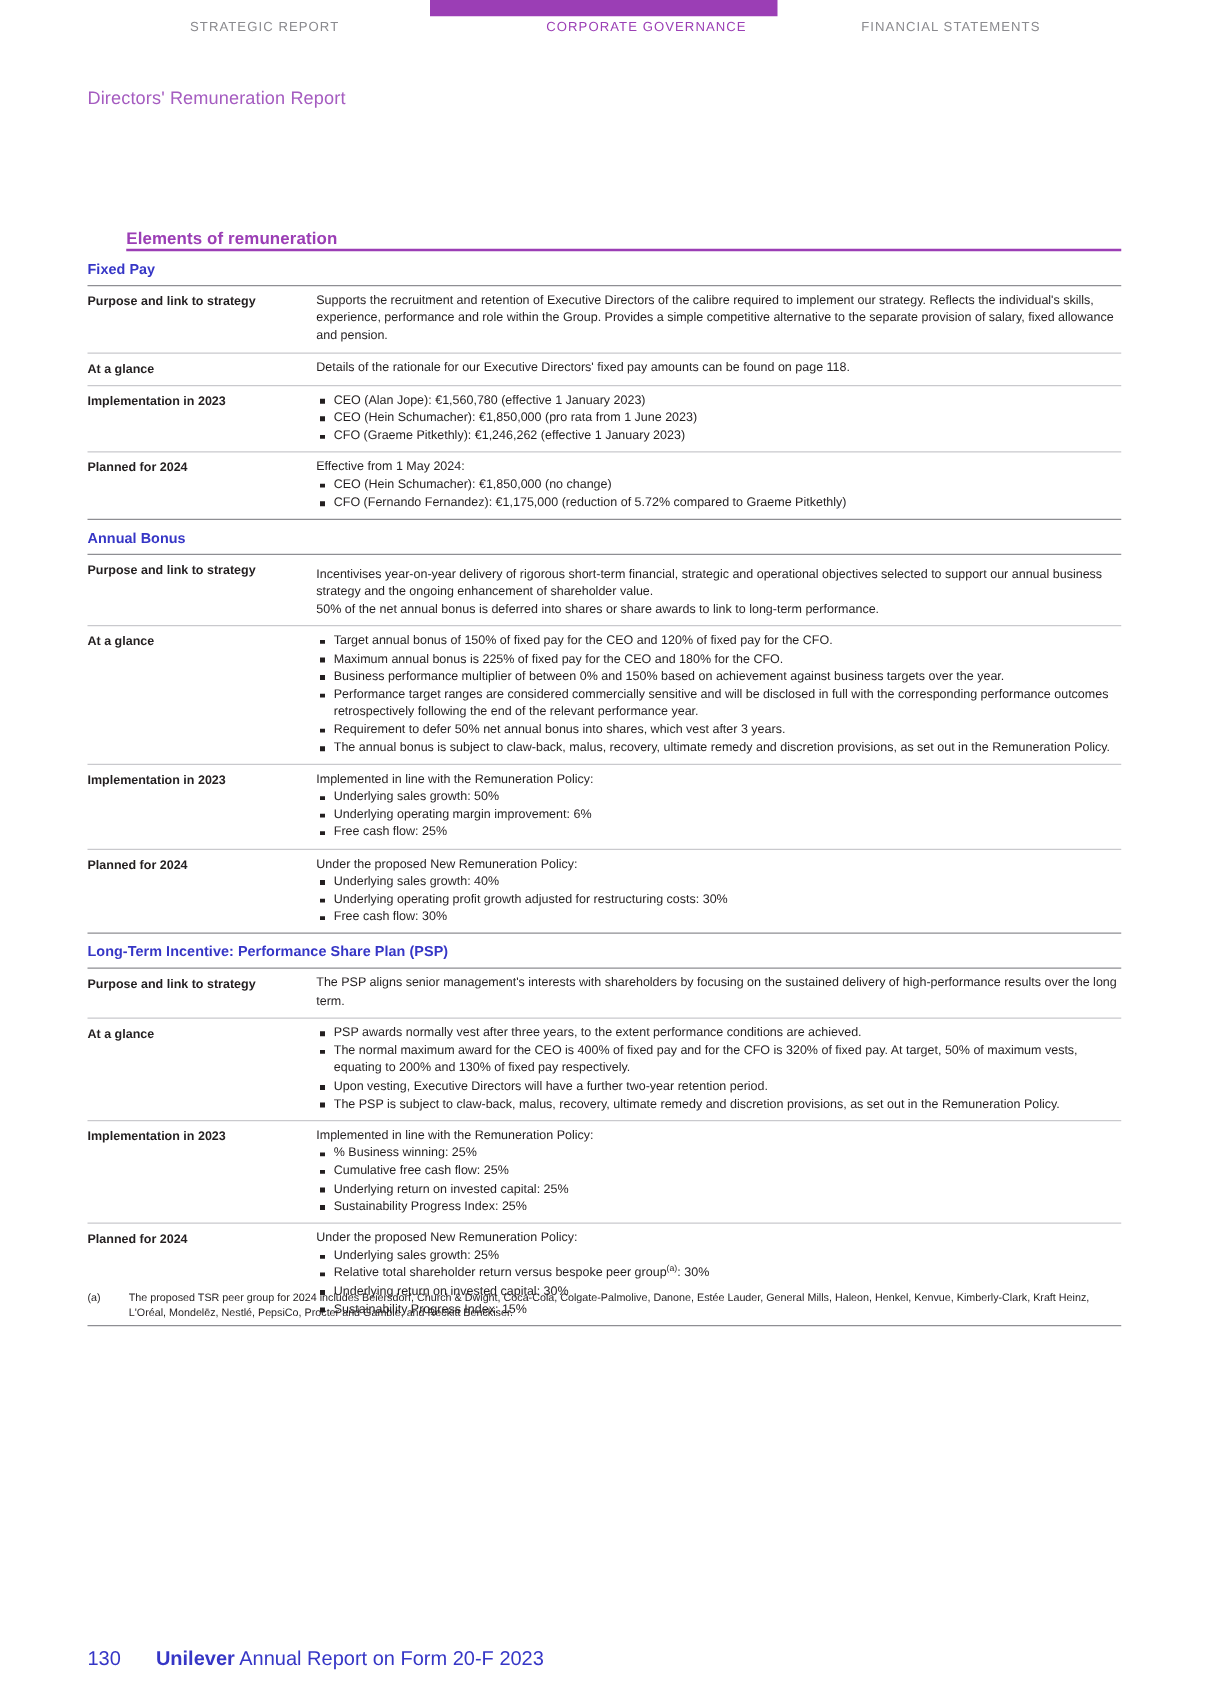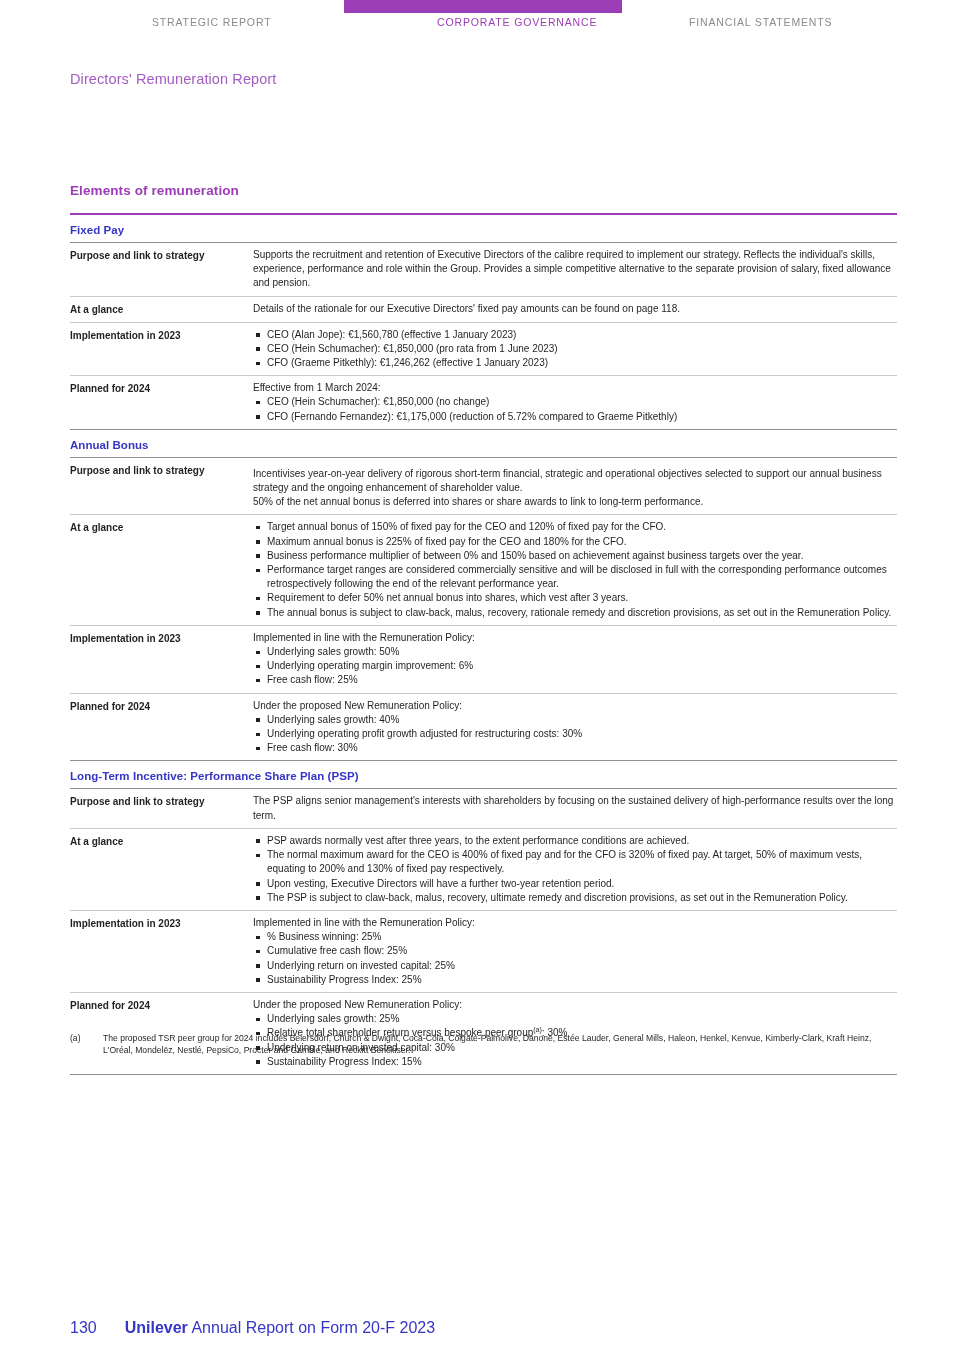--- a/index.html
+++ b/index.html
@@ -59,22 +59,23 @@
     top: 183px;
     left: 70px;
     width: 827px;
   }
 
   .section-title {
     font-size: 13.5px;
     font-weight: bold;
     color: #9b3eb5;
     letter-spacing: 0.1px;
-    padding-bottom: 15px;
+    padding-bottom: 1px;
     border-bottom: 2.5px solid #9b3eb5;
+    margin-left: 31px;
   }
 
   
   .group-head {
     font-size: 11.5px;
     font-weight: bold;
     color: #3636c6;
     letter-spacing: 0.05px;
     padding-top: 9px;
     padding-bottom: 6px;
@@ -204,21 +205,21 @@
           <li>CEO (Alan Jope): €1,560,780 (effective 1 January 2023)</li>
           <li>CEO (Hein Schumacher): €1,850,000 (pro rata from 1 June 2023)</li>
           <li>CFO (Graeme Pitkethly): €1,246,262 (effective 1 January 2023)</li>
         </ul>
     </div>
   </div>
 
   <div class="row last">
     <div class="row-label">Planned for 2024</div>
     <div class="row-body">
-      <p class="lead">Effective from 1 March 2024:</p>
+      <p class="lead">Effective from 1 May 2024:</p>
       <ul class="bl far">
           <li>CEO (Hein Schumacher): €1,850,000 (no change)</li>
           <li>CFO (Fernando Fernandez): €1,175,000 (reduction of 5.72% compared to Graeme Pitkethly)</li>
         </ul>
     </div>
   </div>
 
   <div class="group-head">Annual Bonus</div>
 
   <div class="row">
@@ -232,21 +233,21 @@
 
   <div class="row">
     <div class="row-label">At a glance</div>
     <div class="row-body">
       <ul class="bl far">
           <li>Target annual bonus of 150% of fixed pay for the CEO and 120% of fixed pay for the CFO.</li>
           <li>Maximum annual bonus is 225% of fixed pay for the CEO and 180% for the CFO.</li>
           <li>Business performance multiplier of between 0% and 150% based on achievement against business targets over the year.</li>
           <li>Performance target ranges are considered commercially sensitive and will be disclosed in full with the corresponding performance outcomes retrospectively following the end of the relevant performance year.</li>
           <li>Requirement to defer 50% net annual bonus into shares, which vest after 3 years.</li>
-          <li>The annual bonus is subject to claw-back, malus, recovery, rationale remedy and discretion provisions, as set out in the Remuneration Policy.</li>
+          <li>The annual bonus is subject to claw-back, malus, recovery, ultimate remedy and discretion provisions, as set out in the Remuneration Policy.</li>
         </ul>
     </div>
   </div>
 
   <div class="row">
     <div class="row-label">Implementation in 2023</div>
     <div class="row-body">
       <p class="lead">Implemented in line with the Remuneration Policy:</p>
       <ul class="bl">
           <li>Underlying sales growth: 50%</li>

